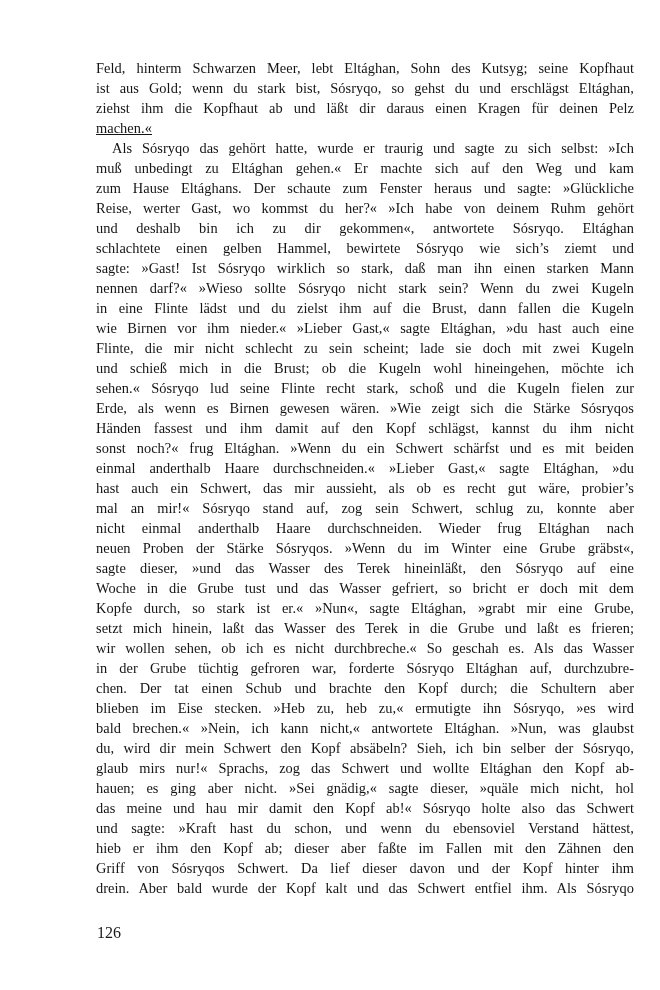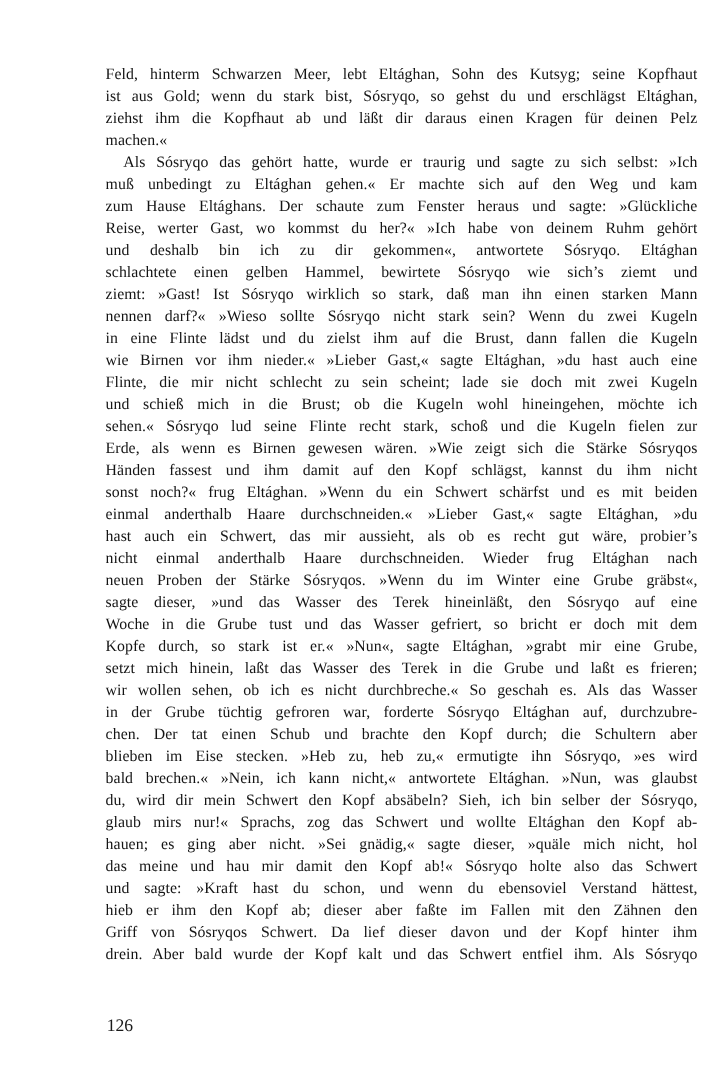--- a/index.html
+++ b/index.html
@@ -29,20 +29,21 @@
   .line {
     height: 20px;
     overflow: hidden;
     white-space: normal;
     text-align: justify;
     text-align-last: justify;
     hyphens: none;
   }
   .line.para-end {
     text-align-last: left;
+    text-decoration: underline;
   }
   .line.indent {
     text-indent: 16px;
   }
   .page-number {
     position: absolute;
     left: 53px;
     top: 926px;
     font-size: 16px;
     line-height: 14px;
@@ -57,32 +58,33 @@
       <div class="line">Feld, hinterm Schwarzen Meer, lebt Eltághan, Sohn des Kutsyg; seine Kopfhaut</div>
       <div class="line">ist aus Gold; wenn du stark bist, Sósryqo, so gehst du und erschlägst Eltághan,</div>
       <div class="line">ziehst ihm die Kopfhaut ab und läßt dir daraus einen Kragen für deinen Pelz</div>
       <div class="line para-end">machen.«</div>
       <div class="line indent">Als Sósryqo das gehört hatte, wurde er traurig und sagte zu sich selbst: »Ich</div>
       <div class="line">muß unbedingt zu Eltághan gehen.« Er machte sich auf den Weg und kam</div>
       <div class="line">zum Hause Eltághans. Der schaute zum Fenster heraus und sagte: »Glückliche</div>
       <div class="line">Reise, werter Gast, wo kommst du her?« »Ich habe von deinem Ruhm gehört</div>
       <div class="line">und deshalb bin ich zu dir gekommen«, antwortete Sósryqo. Eltághan</div>
       <div class="line">schlachtete einen gelben Hammel, bewirtete Sósryqo wie sich’s ziemt und</div>
-      <div class="line">ziemt: »Gast! Ist Sósryqo wirklich so stark, daß man ihn einen starken Mann</div>
+      <div class="line">sagte: »Gast! Ist Sósryqo wirklich so stark, daß man ihn einen starken Mann</div>
       <div class="line">nennen darf?« »Wieso sollte Sósryqo nicht stark sein? Wenn du zwei Kugeln</div>
       <div class="line">in eine Flinte lädst und du zielst ihm auf die Brust, dann fallen die Kugeln</div>
       <div class="line">wie Birnen vor ihm nieder.« »Lieber Gast,« sagte Eltághan, »du hast auch eine</div>
       <div class="line">Flinte, die mir nicht schlecht zu sein scheint; lade sie doch mit zwei Kugeln</div>
       <div class="line">und schieß mich in die Brust; ob die Kugeln wohl hineingehen, möchte ich</div>
       <div class="line">sehen.« Sósryqo lud seine Flinte recht stark, schoß und die Kugeln fielen zur</div>
       <div class="line">Erde, als wenn es Birnen gewesen wären. »Wie zeigt sich die Stärke Sósryqos</div>
       <div class="line">Händen fassest und ihm damit auf den Kopf schlägst, kannst du ihm nicht</div>
       <div class="line">sonst noch?« frug Eltághan. »Wenn du ein Schwert schärfst und es mit beiden</div>
       <div class="line">einmal anderthalb Haare durchschneiden.« »Lieber Gast,« sagte Eltághan, »du</div>
       <div class="line">hast auch ein Schwert, das mir aussieht, als ob es recht gut wäre, probier’s</div>
+      <div class="line">mal an mir!« Sósryqo stand auf, zog sein Schwert, schlug zu, konnte aber</div>
       <div class="line">nicht einmal anderthalb Haare durchschneiden. Wieder frug Eltághan nach</div>
       <div class="line">neuen Proben der Stärke Sósryqos. »Wenn du im Winter eine Grube gräbst«,</div>
       <div class="line">sagte dieser, »und das Wasser des Terek hineinläßt, den Sósryqo auf eine</div>
       <div class="line">Woche in die Grube tust und das Wasser gefriert, so bricht er doch mit dem</div>
       <div class="line">Kopfe durch, so stark ist er.« »Nun«, sagte Eltághan, »grabt mir eine Grube,</div>
       <div class="line">setzt mich hinein, laßt das Wasser des Terek in die Grube und laßt es frieren;</div>
       <div class="line">wir wollen sehen, ob ich es nicht durchbreche.« So geschah es. Als das Wasser</div>
       <div class="line">in der Grube tüchtig gefroren war, forderte Sósryqo Eltághan auf, durchzubre-</div>
       <div class="line">chen. Der tat einen Schub und brachte den Kopf durch; die Schultern aber</div>
       <div class="line">blieben im Eise stecken. »Heb zu, heb zu,« ermutigte ihn Sósryqo, »es wird</div>

